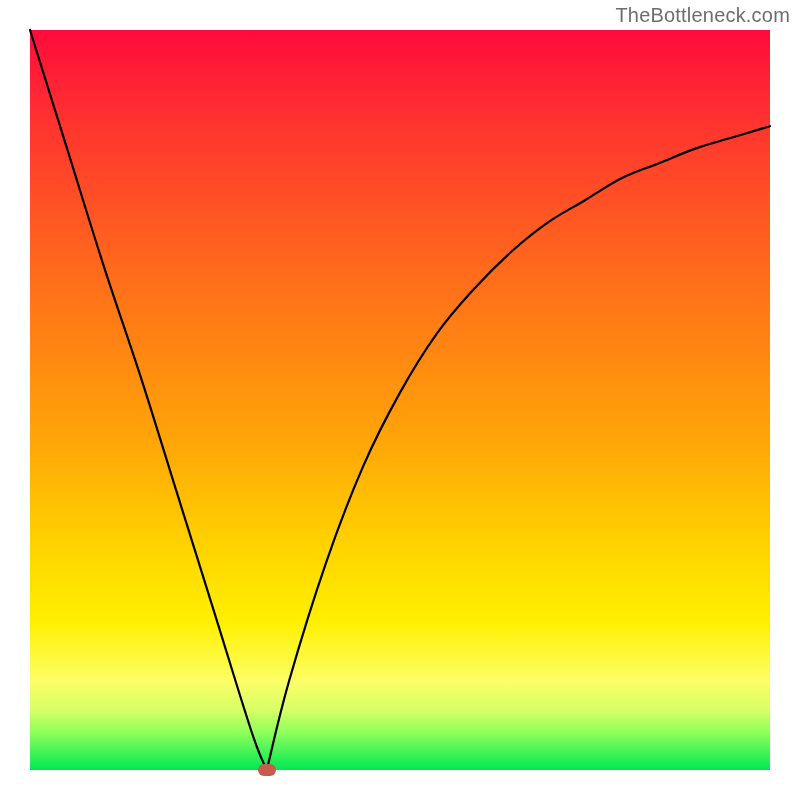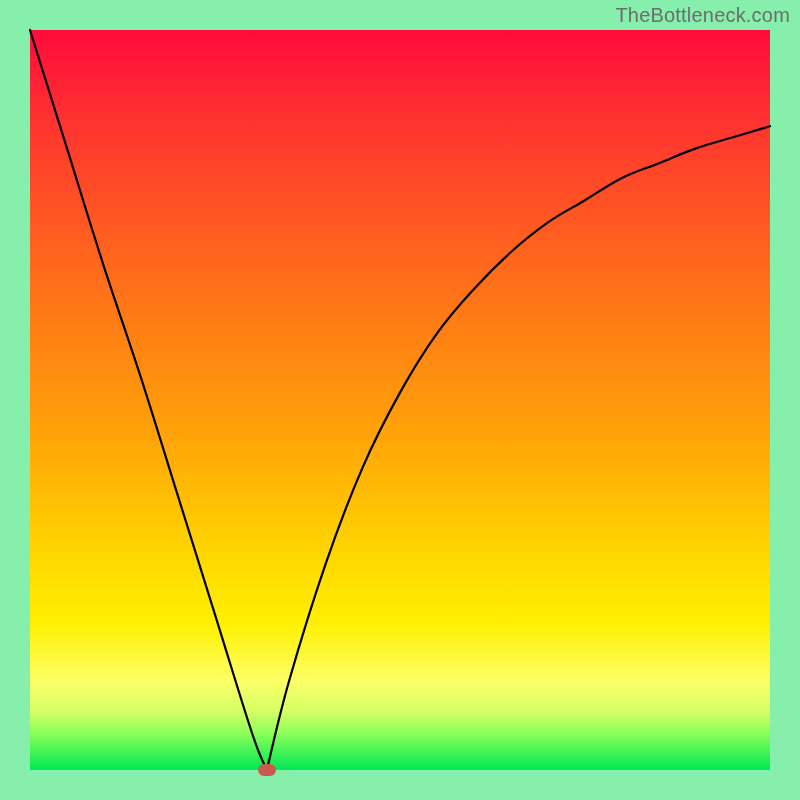--- a/index.html
+++ b/index.html
@@ -8,21 +8,21 @@
     width: 800px;
     height: 800px;
     background: #000;
     overflow: hidden;
     font-family: Arial, Helvetica, sans-serif;
   }
   .frame {
     position: relative;
     width: 800px;
     height: 800px;
-    background: #86efac;
+    background: #ffffff;
   }
   .plot-area {
     position: absolute;
     left: 30px;
     top: 30px;
     width: 740px;
     height: 740px;
     
     background: linear-gradient(
       to bottom,

